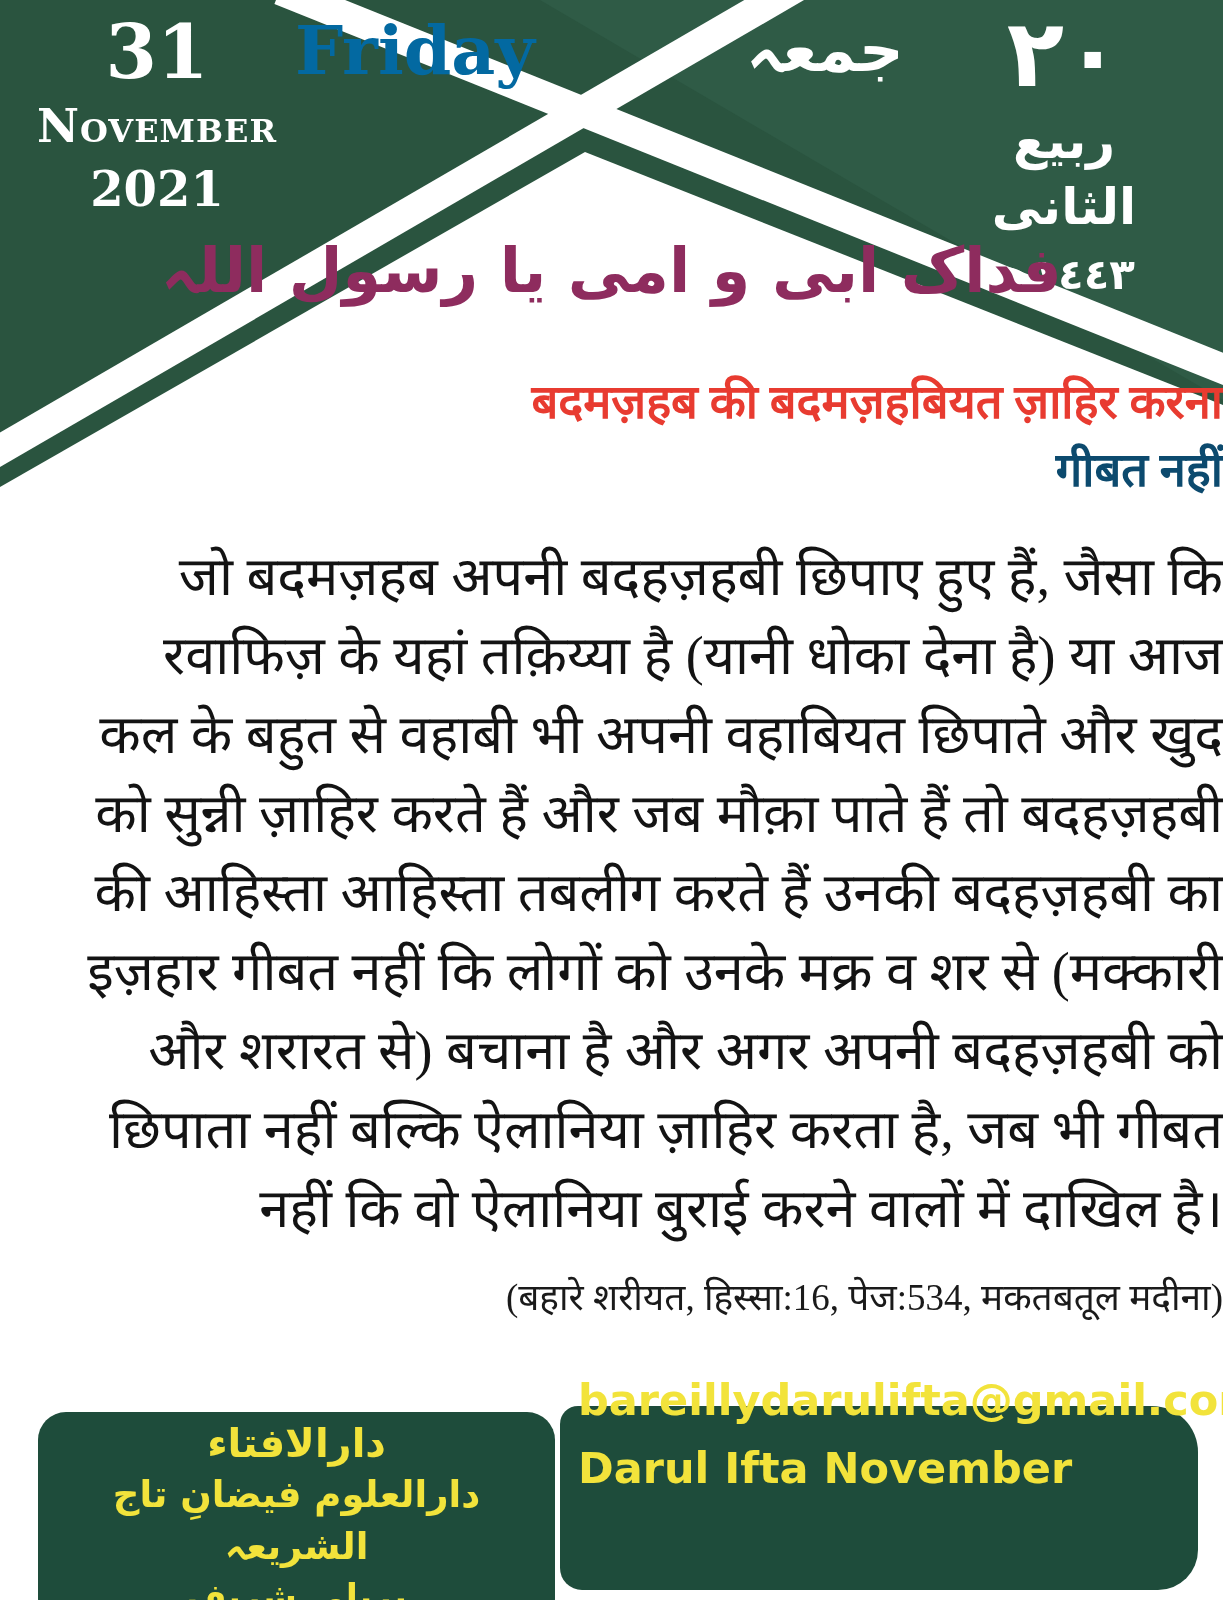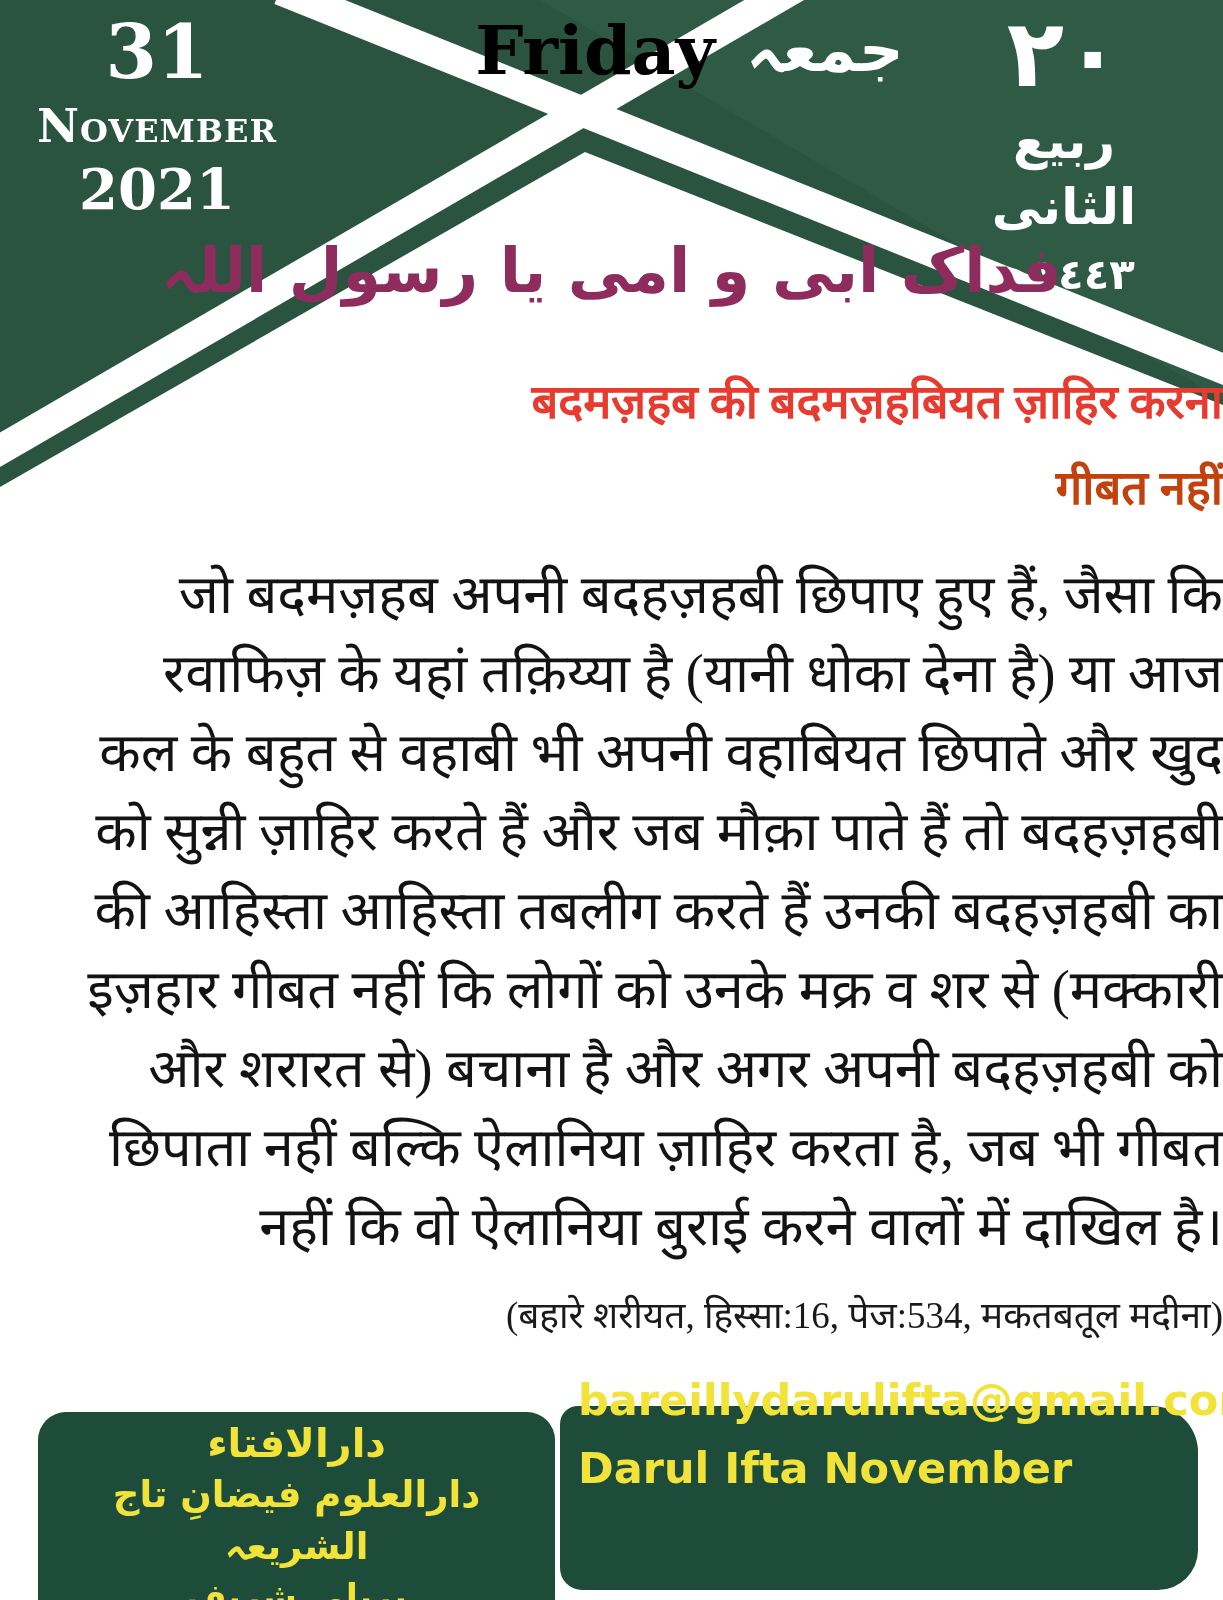--- a/index.html
+++ b/index.html
@@ -5,41 +5,41 @@
   html,body{margin:0;padding:0;background:#fff;}
   .page{position:relative;width:1223px;height:1600px;background:#ffffff;overflow:hidden;
         font-family:"DejaVu Sans", sans-serif;}
   .header-art{position:absolute;top:0;left:0;}
 
   
   .date-block{position:absolute;left:22px;top:6px;width:270px;text-align:center;color:#ffffff;
               font-family:"DejaVu Serif", serif;font-weight:bold;}
   .date-day{font-size:74px;line-height:92px;}
   .date-month{font-size:46px;line-height:56px;font-variant:small-caps;letter-spacing:1px;}
-  .date-year{font-size:56px;line-height:70px;}
+  .date-year{font-size:48px;line-height:70px;}
 
-  .weekday-en{position:absolute;left:295px;top:8px;width:420px;text-align:right;color:#000000;
+  .weekday-en{position:absolute;left:295px;top:8px;width:420px;text-align:left;color:#0369a1;
               font-family:"DejaVu Serif", serif;font-weight:bold;font-size:68px;line-height:84px;}
   .weekday-ur{position:absolute;left:730px;top:2px;width:190px;text-align:center;color:#ffffff;
               direction:rtl;font-weight:bold;font-size:62px;line-height:96px;}
 
   .hijri-block{position:absolute;right:34px;top:0px;width:250px;text-align:center;color:#ffffff;
                direction:rtl;font-weight:bold;}
   .hijri-day{font-size:94px;line-height:108px;}
   .hijri-month{font-size:50px;line-height:66px;}
   .hijri-year{font-size:42px;line-height:58px;margin-top:6px;}
 
   .calligraphy{position:absolute;left:0;right:0;top:206px;text-align:center;direction:rtl;
                color:#8e2c5e;font-weight:bold;font-size:62px;line-height:130px;}
 
   
   .article{position:absolute;left:0;right:0;top:366px;text-align:right;
            font-family:"Liberation Serif", serif;}
   .article-title{color:#e83b30;font-size:47px;line-height:72px;font-weight:600;}
-  .article-subtitle{color:#c2410c;font-size:47px;line-height:64px;font-weight:600;margin-top:18px;}
+  .article-subtitle{color:#0c4a6e;font-size:47px;line-height:64px;font-weight:600;}
   .article-body{margin-top:36px;color:#131313;font-size:54px;line-height:79px;font-weight:500;}
   .article-citation{margin-top:22px;color:#1a1a1a;font-size:37px;line-height:54px;}
 
   
   .org-capsule{position:absolute;left:38px;top:1412px;width:517px;height:214px;
                background:#1e4c3b;border-radius:28px;display:flex;flex-direction:column;
                justify-content:center;align-items:center;}
   .org-capsule div{color:#f2e33b;direction:rtl;font-weight:bold;text-align:center;}
   .org-ur-1{font-size:40px;line-height:52px;}
   .org-ur-2{font-size:37px;line-height:52px;}

